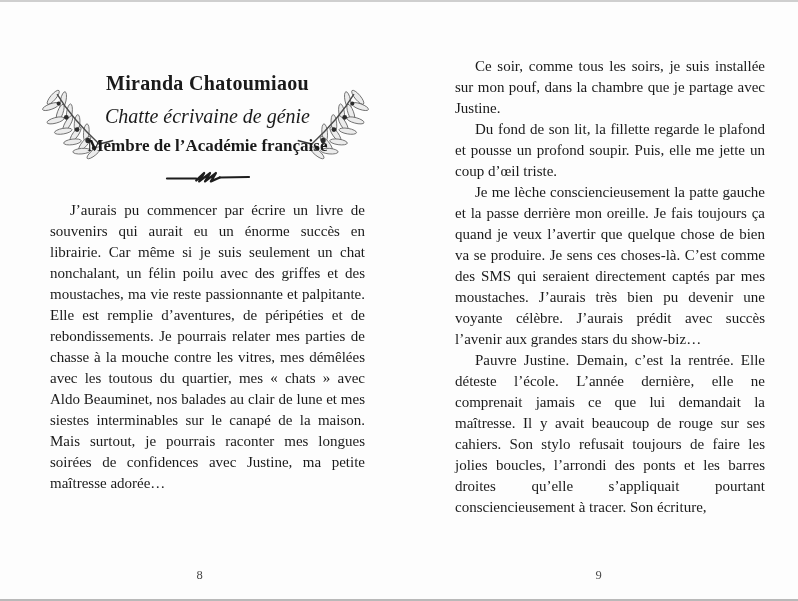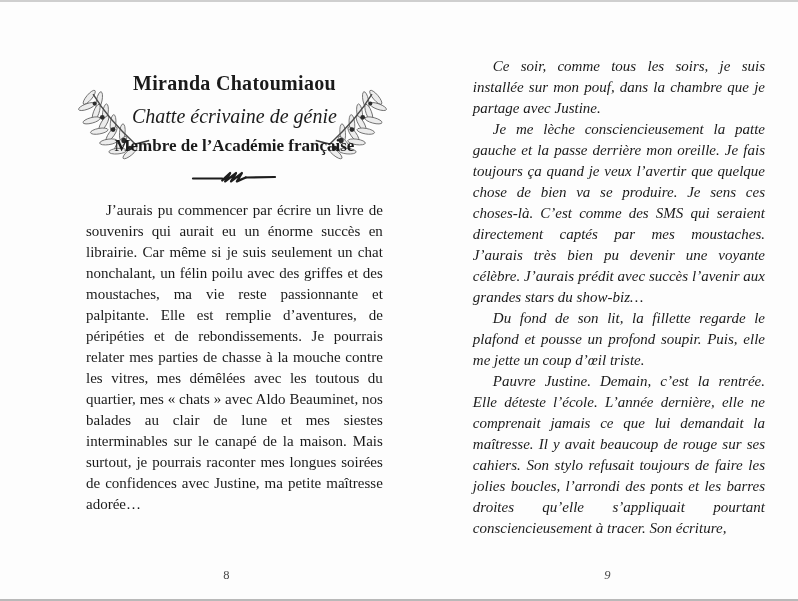--- a/index.html
+++ b/index.html
@@ -9,22 +9,22 @@
     background:#fdfdfd;
     font-family:"Liberation Serif", serif;
     color:#1a1a1a;
     overflow:hidden;
   }
   .edge-top    { position:absolute; top:0; left:0; right:0; height:2px; background:#cfcfcf; }
   .edge-bottom { position:absolute; bottom:0; left:0; right:0; height:2px; background:#b9b9b9; }
 
   .spread { display:flex; height:100%; }
   .page   { width:399px; position:relative; box-sizing:border-box; }
-  .page-left  { padding:72px 34px 18px 50px;margin-left:36px; }
-  .page-right { padding:56px 33px 0 56px;font-style:italic; }
+  .page-left  { padding:72px 34px 18px 50px; }
+  .page-right { padding:56px 33px 0 56px; }
 
   
   .chapter-header { position:relative; text-align:center; }
   .ch-title       { font-size:20px; font-weight:bold; letter-spacing:.3px; line-height:23px; }
   .ch-subtitle    { font-style:italic; font-size:20px; margin-top:12px; line-height:18px; }
   .ch-affiliation { font-weight:bold; font-size:17px; margin-top:12px; line-height:17px; }
   .divider-wrap   { margin-top:15px; height:16px; }
   .divider-wrap svg { display:inline-block; vertical-align:top; }
 
   .branch {
@@ -134,22 +134,22 @@
       <div class="body-text">
         <p>J’aurais pu commencer par écrire un livre de souvenirs qui aurait eu un énorme succès en librairie. Car même si je suis seulement un chat nonchalant, un félin poilu avec des griffes et des moustaches, ma vie reste passionnante et palpitante. Elle est remplie d’aventures, de péripéties et de rebondissements. Je pourrais relater mes parties de chasse à la mouche contre les vitres, mes démêlées avec les toutous du quartier, mes « chats » avec Aldo Beauminet, nos balades au clair de lune et mes siestes interminables sur le canapé de la maison. Mais surtout, je pourrais raconter mes longues soirées de confidences avec Justine, ma petite maîtresse adorée…</p>
       </div>
 
       <div class="page-number">8</div>
     </div>
 
     <div class="page page-right">
       <div class="body-text">
         <p>Ce soir, comme tous les soirs, je suis installée sur mon pouf, dans la chambre que je partage avec Justine.</p>
+        <p>Du fond de son lit, la fillette regarde le plafond et pousse un profond soupir. Puis, elle me jette un coup d’œil triste.</p>
         <p>Je me lèche consciencieusement la patte gauche et la passe derrière mon oreille. Je fais toujours ça quand je veux l’avertir que quelque chose de bien va se produire. Je sens ces choses-là. C’est comme des SMS qui seraient directement captés par mes moustaches. J’aurais très bien pu devenir une voyante célèbre. J’aurais prédit avec succès l’avenir aux grandes stars du show-biz…</p>
-        <p>Du fond de son lit, la fillette regarde le plafond et pousse un profond soupir. Puis, elle me jette un coup d’œil triste.</p>
         <p>Pauvre Justine. Demain, c’est la rentrée. Elle déteste l’école. L’année dernière, elle ne comprenait jamais ce que lui demandait la maîtresse. Il y avait beaucoup de rouge sur ses cahiers. Son stylo refusait toujours de faire les jolies boucles, l’arrondi des ponts et les barres droites qu’elle s’appliquait pourtant consciencieusement à tracer. Son écriture,</p>
       </div>
 
       <div class="page-number">9</div>
     </div>
 
   </div>
 
   <div class="edge-bottom"></div>
 </div>

